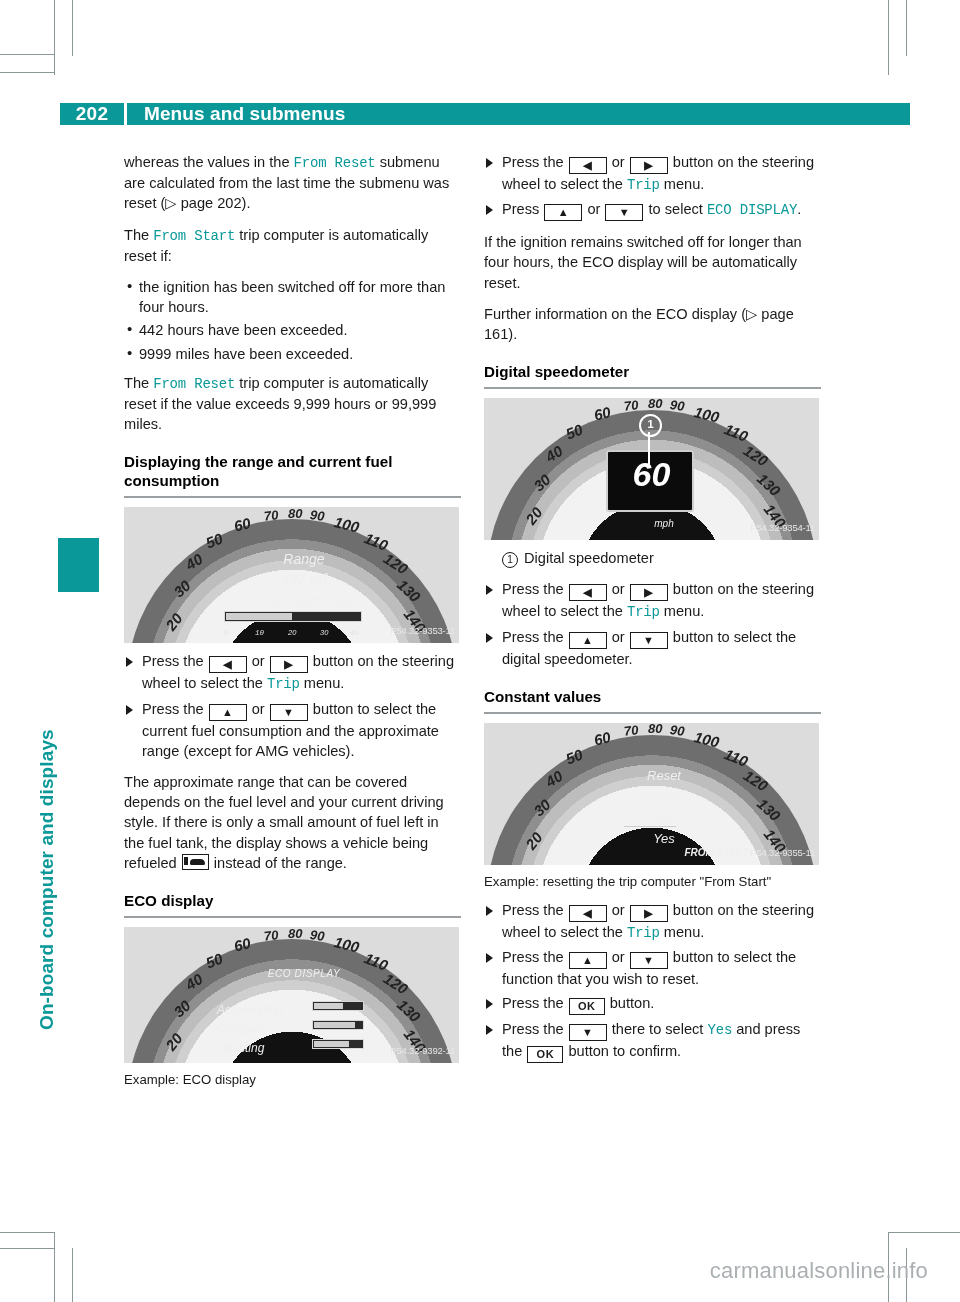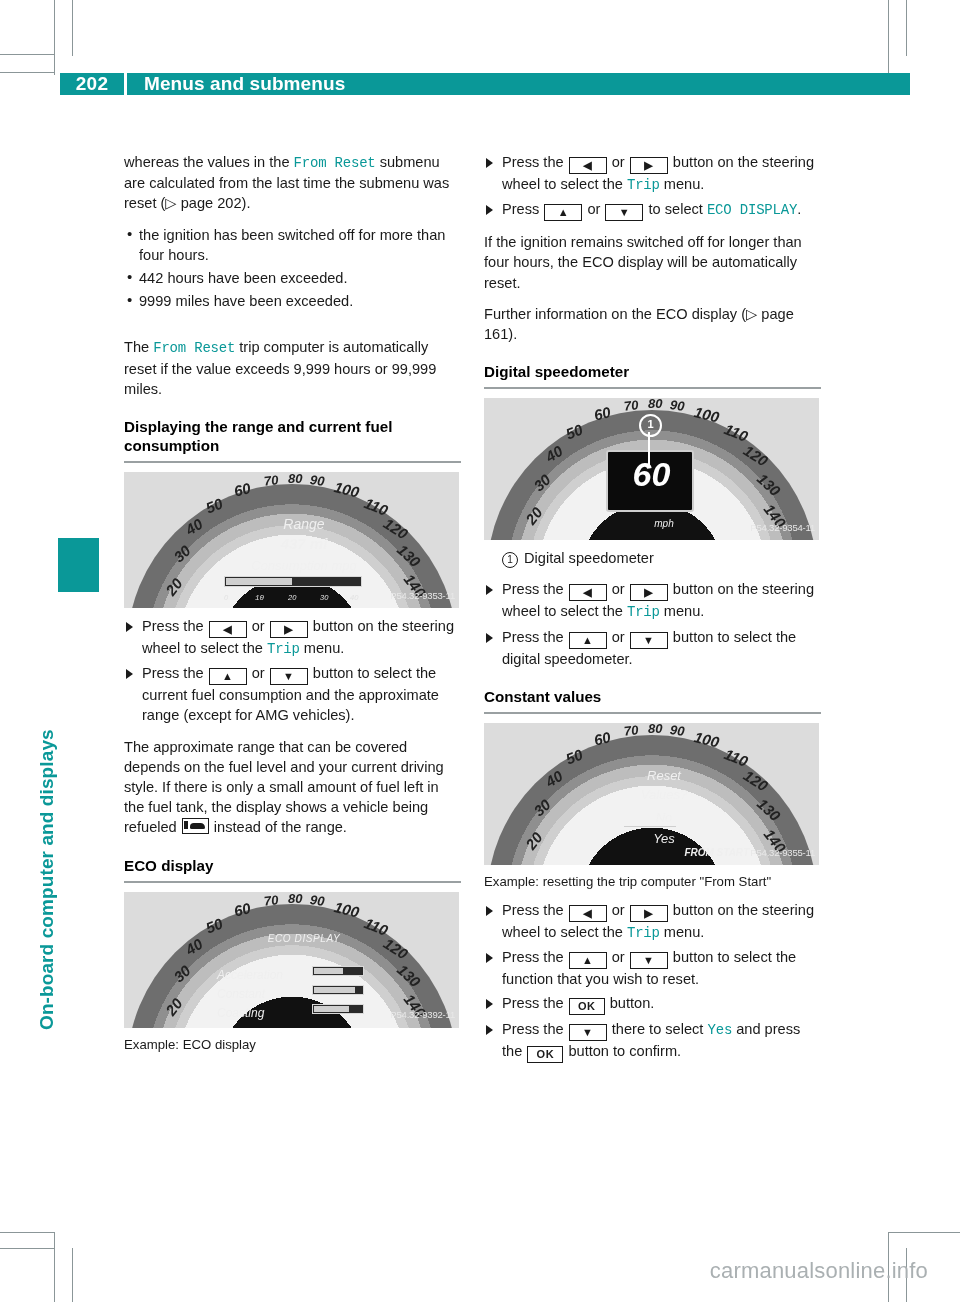--- a/index.html
+++ b/index.html
@@ -14,21 +14,21 @@
   .page{position:absolute;inset:0;}
 
   
   .cmark{position:absolute;background:#8b9698;}
   .cmark.h{height:1px;}
   .cmark.v{width:1px;}
 
   
   .header{
     position:absolute;left:60px;top:73px;width:850px;height:52px;
-    display:flex;align-items:flex-start;
+    display:flex;align-items:flex-end;
   }
   .hdr-page{
     width:64px;background:#0a9898;color:#fff;
     font-size:19px;font-weight:bold;
     display:flex;align-items:center;justify-content:center;
     letter-spacing:.3px;
   }
   .hdr-sep{width:3px;background:#ffffff;}
   .hdr-title{
     flex:1;background:#0a9898;color:#ffffff;
@@ -60,21 +60,21 @@
 
   p.body{margin:0 0 11px 0;}
   .mono{font-family:"Liberation Mono",monospace;color:#0a9898;font-size:14px;letter-spacing:-.2px;}
 
   h3.sec{
     font-size:15.2px;font-weight:bold;margin:18px 0 0 0;line-height:19px;color:#000;
   }
   .rule{height:2px;background:#9aa0a2;margin:6px 0 9px 0;}
 
   
-  ul.dots{list-style:none;margin:0 0 26px 0;padding:0;}
+  ul.dots{list-style:none;margin:0 0 9px 0;padding:0;}
   ul.dots li{position:relative;padding-left:15px;margin-bottom:3px;}
   ul.dots li:before{
     content:"•";position:absolute;left:3px;top:-1px;font-size:15px;
   }
 
   
   ul.steps{list-style:none;margin:0 0 11px 0;padding:0;}
   ul.steps li{position:relative;padding-left:18px;margin-bottom:4px;}
   ul.steps li:before{
     content:"";position:absolute;left:2px;top:6px;
@@ -194,20 +194,23 @@
     <div class="rot">On-board computer and displays</div>
   </div>
   <div class="side-tab"></div>
 
   <div class="col col-left">
 
     <p class="body">
       <span>whereas the values in the </span><span class="mono">From Reset</span><span> submenu are calculated from the last time the submenu was reset (</span><span>▷</span><span> page 202).</span>
     </p>
 
+    <p class="body">
+      <span>The </span><span class="mono">From Start</span><span> trip computer is automatically reset if:</span>
+    </p>
 
     <ul class="dots">
       <li>the ignition has been switched off for more than four hours.</li>
       <li>442 hours have been exceeded.</li>
       <li>9999 miles have been exceeded.</li>
     </ul>
 
     <p class="body">
       <span>The </span><span class="mono">From Reset</span><span> trip computer is automatically reset if the value exceeds 9,999 hours or 99,999 miles.</span>
     </p>

